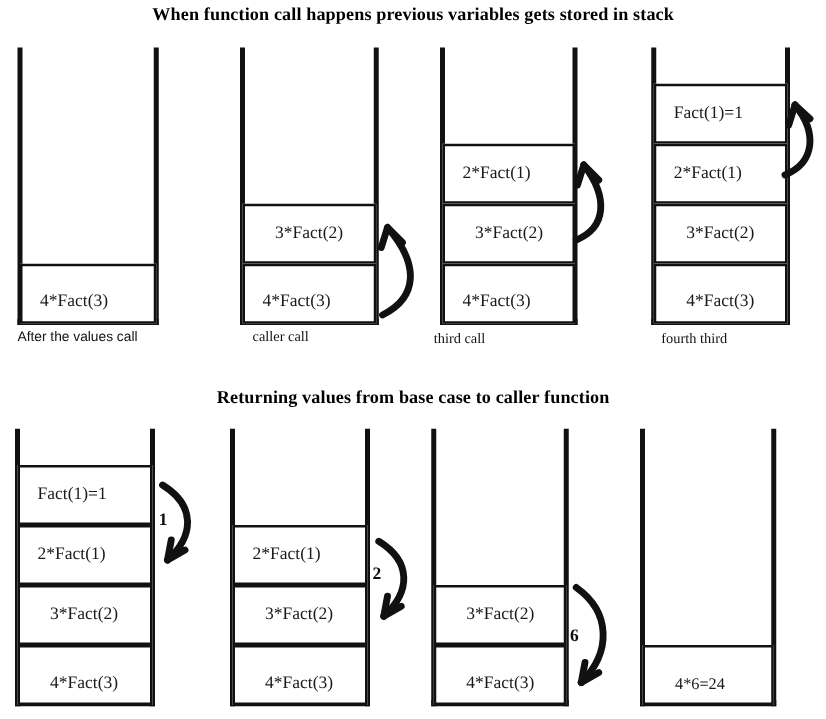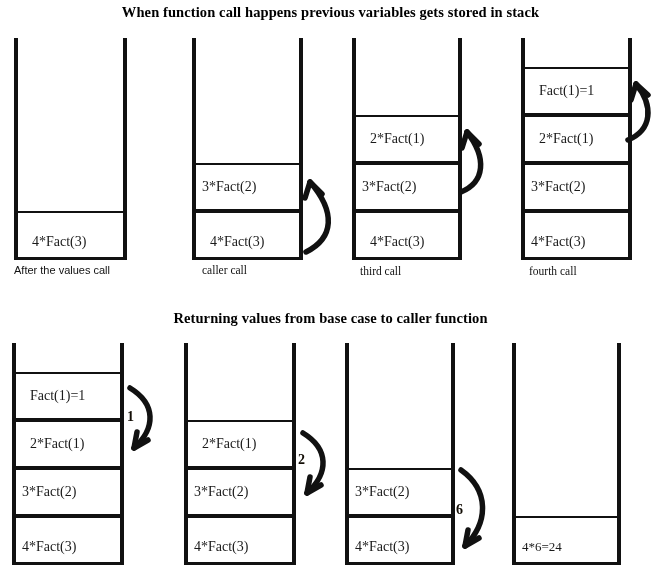--- a/index.html
+++ b/index.html
@@ -58,21 +58,21 @@
     align-items: center;
     font-size: 14px;
     font-family: "Liberation Serif", serif;
     color: #1a1a1a;
   }
   .cell span {
     display: block;
     padding-left: 14px;
     white-space: nowrap;
   }
-  .cell.indent span  { padding-left: 6px; }
+  .cell.indent span  { padding-left: 24px; }
   .cell.bottomtext   { align-items: flex-end; padding-bottom: 7px; }
   .cell.bold span {
     font-weight: normal;
     font-size: 13px;
   }
   
   .caption {
     position: absolute;
     font-size: 11.5px;
     font-family: "Liberation Serif", serif;
@@ -138,21 +138,21 @@
   <div class="cell" style="left:2px; right:2px; bottom:97px; height:48px;">
     <span>2*Fact(1)</span>
   </div>
   <div class="cell indent" style="left:2px; right:2px; bottom:49px; height:48px;">
     <span>3*Fact(2)</span>
   </div>
   <div class="cell bottomtext" style="left:2px; right:2px; bottom:1px; height:48px;">
     <span>4*Fact(3)</span>
   </div>
 </div>
-<div class="caption" style="left:360px; top:265px;">third call</div>
+<div class="caption" style="left:347px; top:265px;">third call</div>
 
 <svg class="arrow" style="left:455px; top:118px;" width="48" height="78" viewBox="0 0 48 78">
   <path d="M6,74 C30,64 32,40 12,14" fill="none" stroke="#111" stroke-width="5.5" stroke-linecap="round"></path>
   <path d="M12,14 L24,26 M12,14 L7,30" fill="none" stroke="#111" stroke-width="5.5" stroke-linecap="round"></path>
 </svg>
 
 <div class="stack" style="left:521px; top:38px; width:111px; height:222px;">
   <div class="rail left" style="top:0; height:222px;"></div>
   <div class="rail right" style="top:0; height:222px;"></div>
   <div class="base"></div>
@@ -162,21 +162,21 @@
   <div class="cell" style="left:2px; right:2px; bottom:97px; height:48px;">
     <span>2*Fact(1)</span>
   </div>
   <div class="cell indent" style="left:2px; right:2px; bottom:49px; height:48px;">
     <span>3*Fact(2)</span>
   </div>
   <div class="cell bottomtext indent" style="left:2px; right:2px; bottom:1px; height:48px;">
     <span>4*Fact(3)</span>
   </div>
 </div>
-<div class="caption" style="left:529px; top:265px;">fourth call</div>
+<div class="caption" style="left:529px; top:265px;">fourth third</div>
 
 <svg class="arrow" style="left:624px; top:72px;" width="48" height="72" viewBox="0 0 48 72">
   <path d="M4,68 C28,58 30,34 12,12" fill="none" stroke="#111" stroke-width="5.5" stroke-linecap="round"></path>
   <path d="M12,12 L24,23 M12,12 L7,28" fill="none" stroke="#111" stroke-width="5.5" stroke-linecap="round"></path>
 </svg>
 
 <div class="stack" style="left:12px; top:343px; width:112px; height:222px;">
   <div class="rail left" style="top:0; height:222px;"></div>
   <div class="rail right" style="top:0; height:222px;"></div>
   <div class="base"></div>

